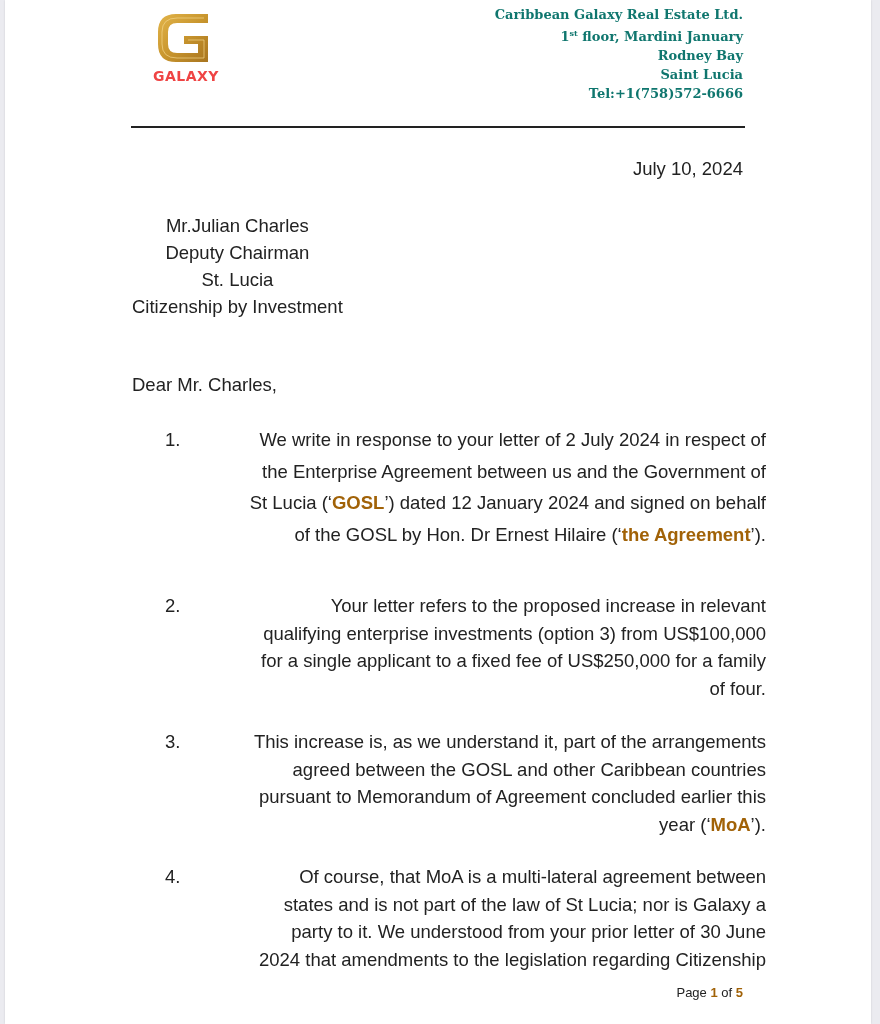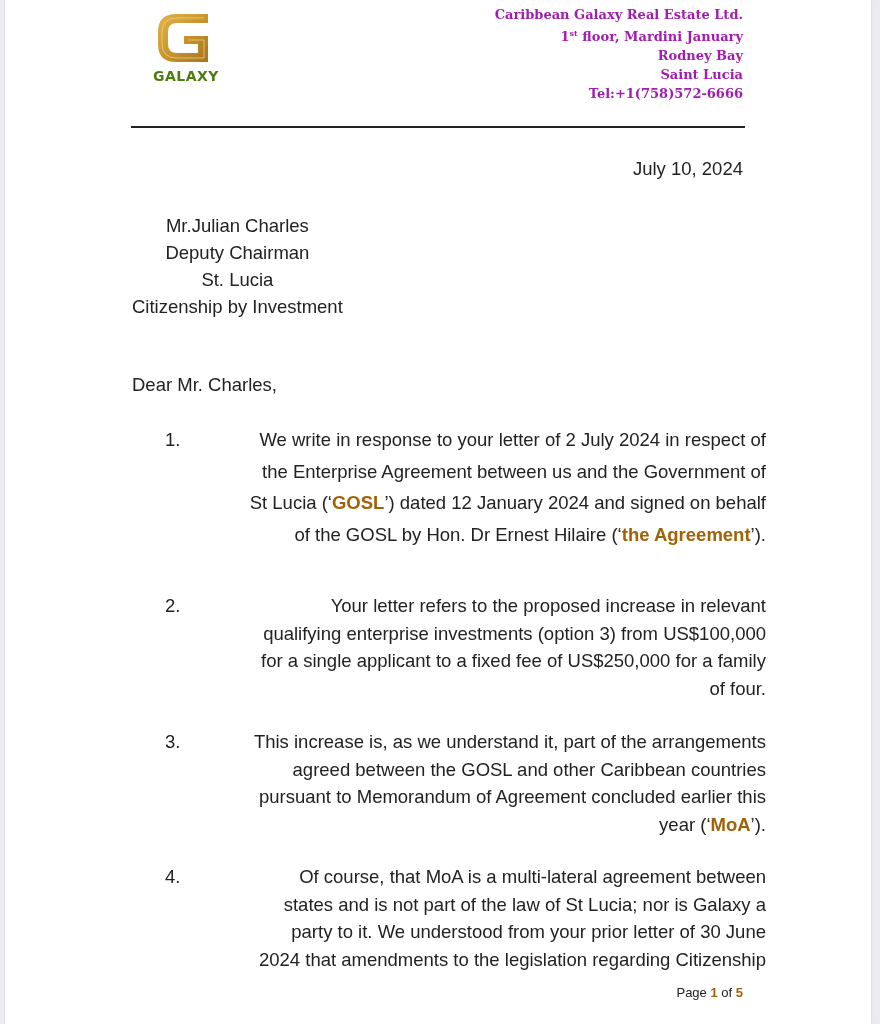--- a/index.html
+++ b/index.html
@@ -31,32 +31,32 @@
     .logo-text {
       position: absolute;
       left: 0;
       top: 58px;
       width: 80px;
       text-align: center;
       font-family: "DejaVu Sans", sans-serif;
       font-weight: bold;
       font-size: 14px;
       letter-spacing: 0.5px;
-      color: #4d7c0f;
+      color: #ef4444;
     }
     .company {
       position: absolute;
       right: 128px;
       top: 5px;
       text-align: right;
       font-family: "DejaVu Serif", serif;
       font-weight: bold;
       font-size: 13px;
       line-height: 19px;
-      color: #a21caf;
+      color: #0f766e;
     }
     .company sup { font-size: 8px; vertical-align: 5px; }
     .rule {
       position: absolute;
       left: 126px;
       top: 126px;
       width: 614px;
       height: 2px;
       background: #222;
     }

